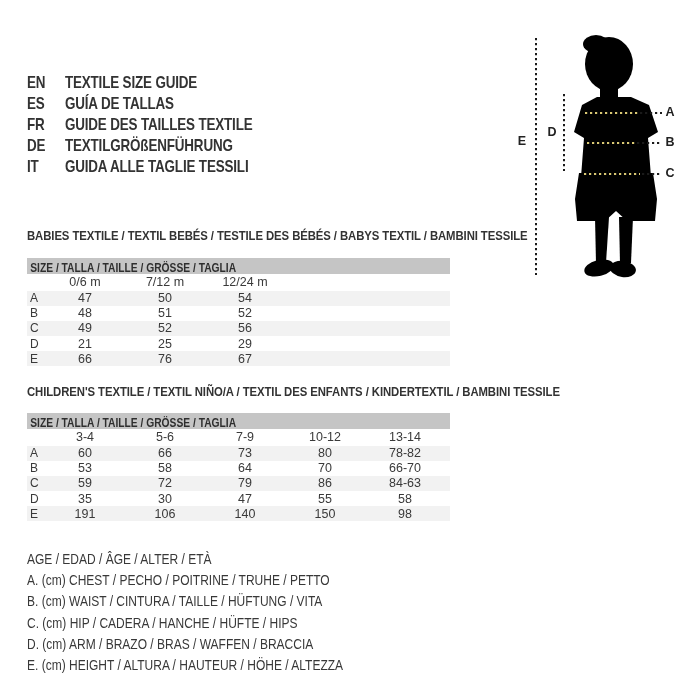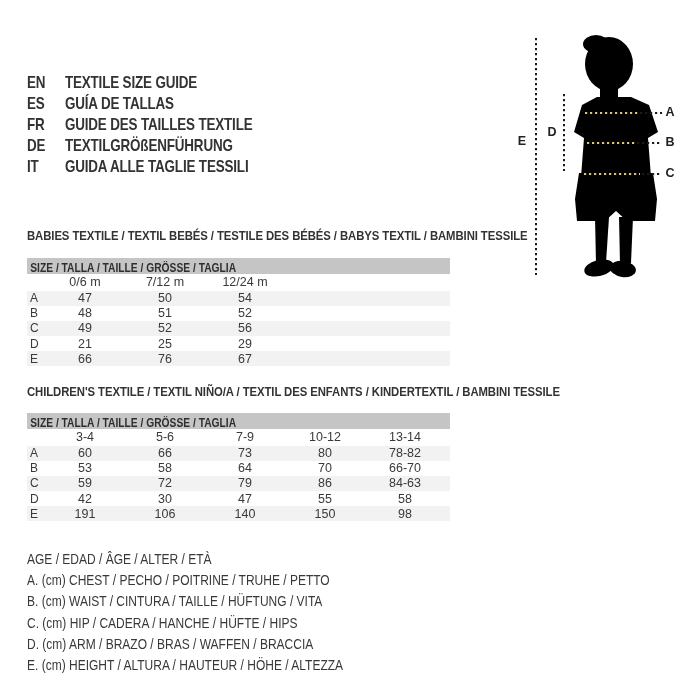--- a/index.html
+++ b/index.html
@@ -238,21 +238,21 @@
     <span class="cell-label">C</span>
     <span class="cell">59</span>
     <span class="cell">72</span>
     <span class="cell">79</span>
     <span class="cell">86</span>
     <span class="cell">84-63</span>
     <span class="filler"></span>
   </div>
   <div class="trow data-row">
     <span class="cell-label">D</span>
-    <span class="cell">42</span>
+    <span class="cell">35</span>
     <span class="cell">30</span>
     <span class="cell">47</span>
     <span class="cell">55</span>
     <span class="cell">58</span>
     <span class="filler"></span>
   </div>
   <div class="trow data-row stripe">
     <span class="cell-label">E</span>
     <span class="cell">191</span>
     <span class="cell">106</span>

